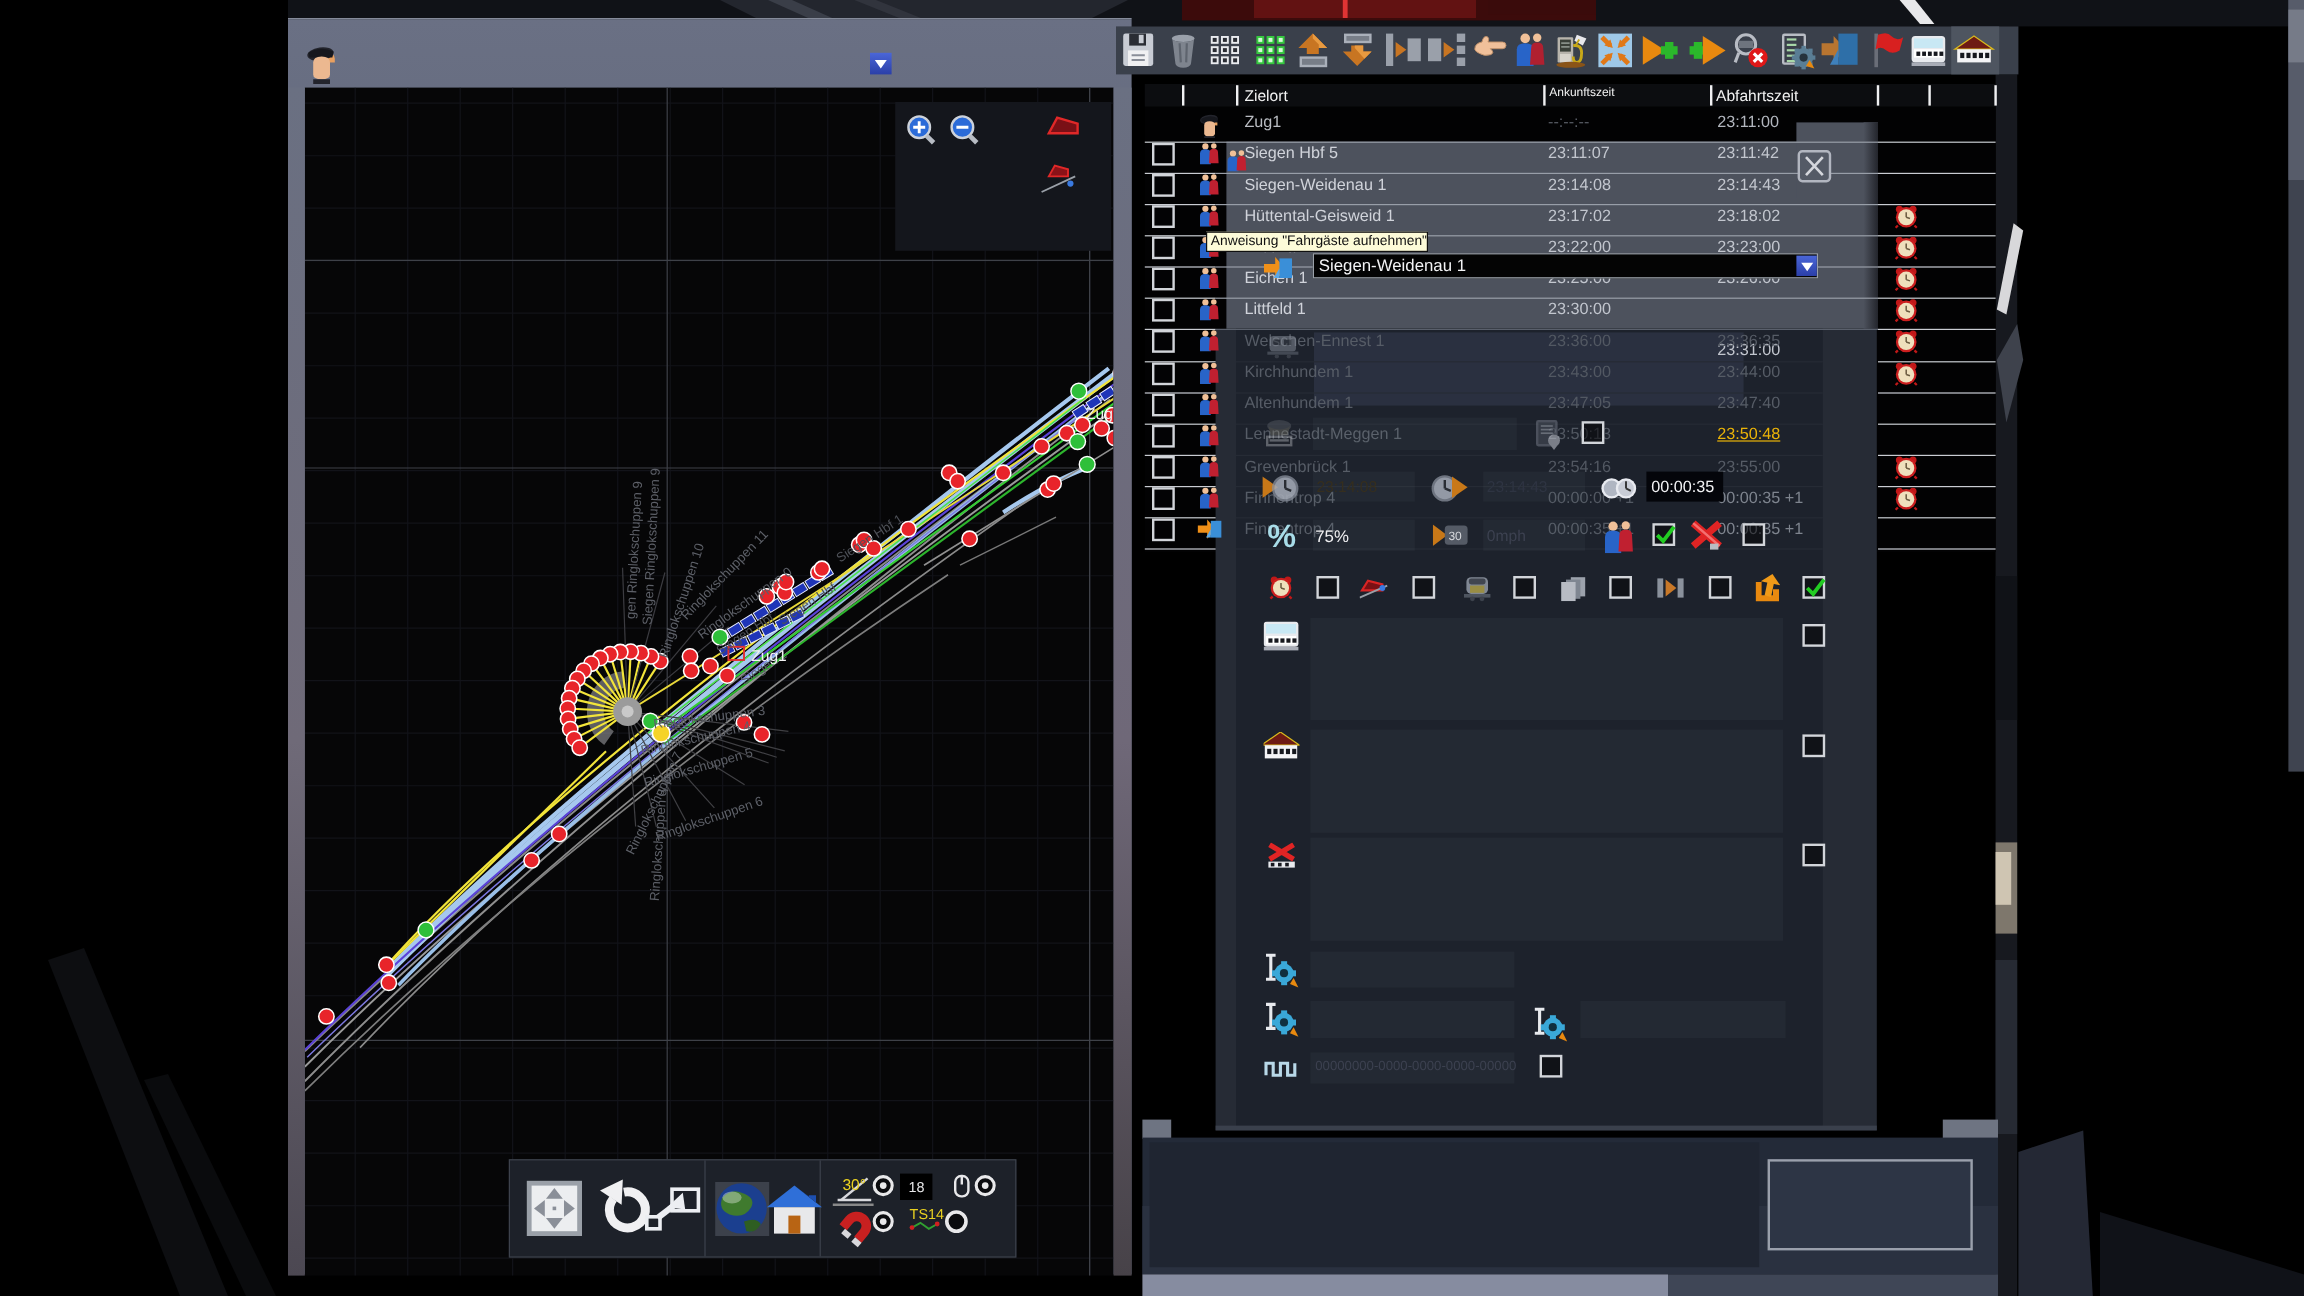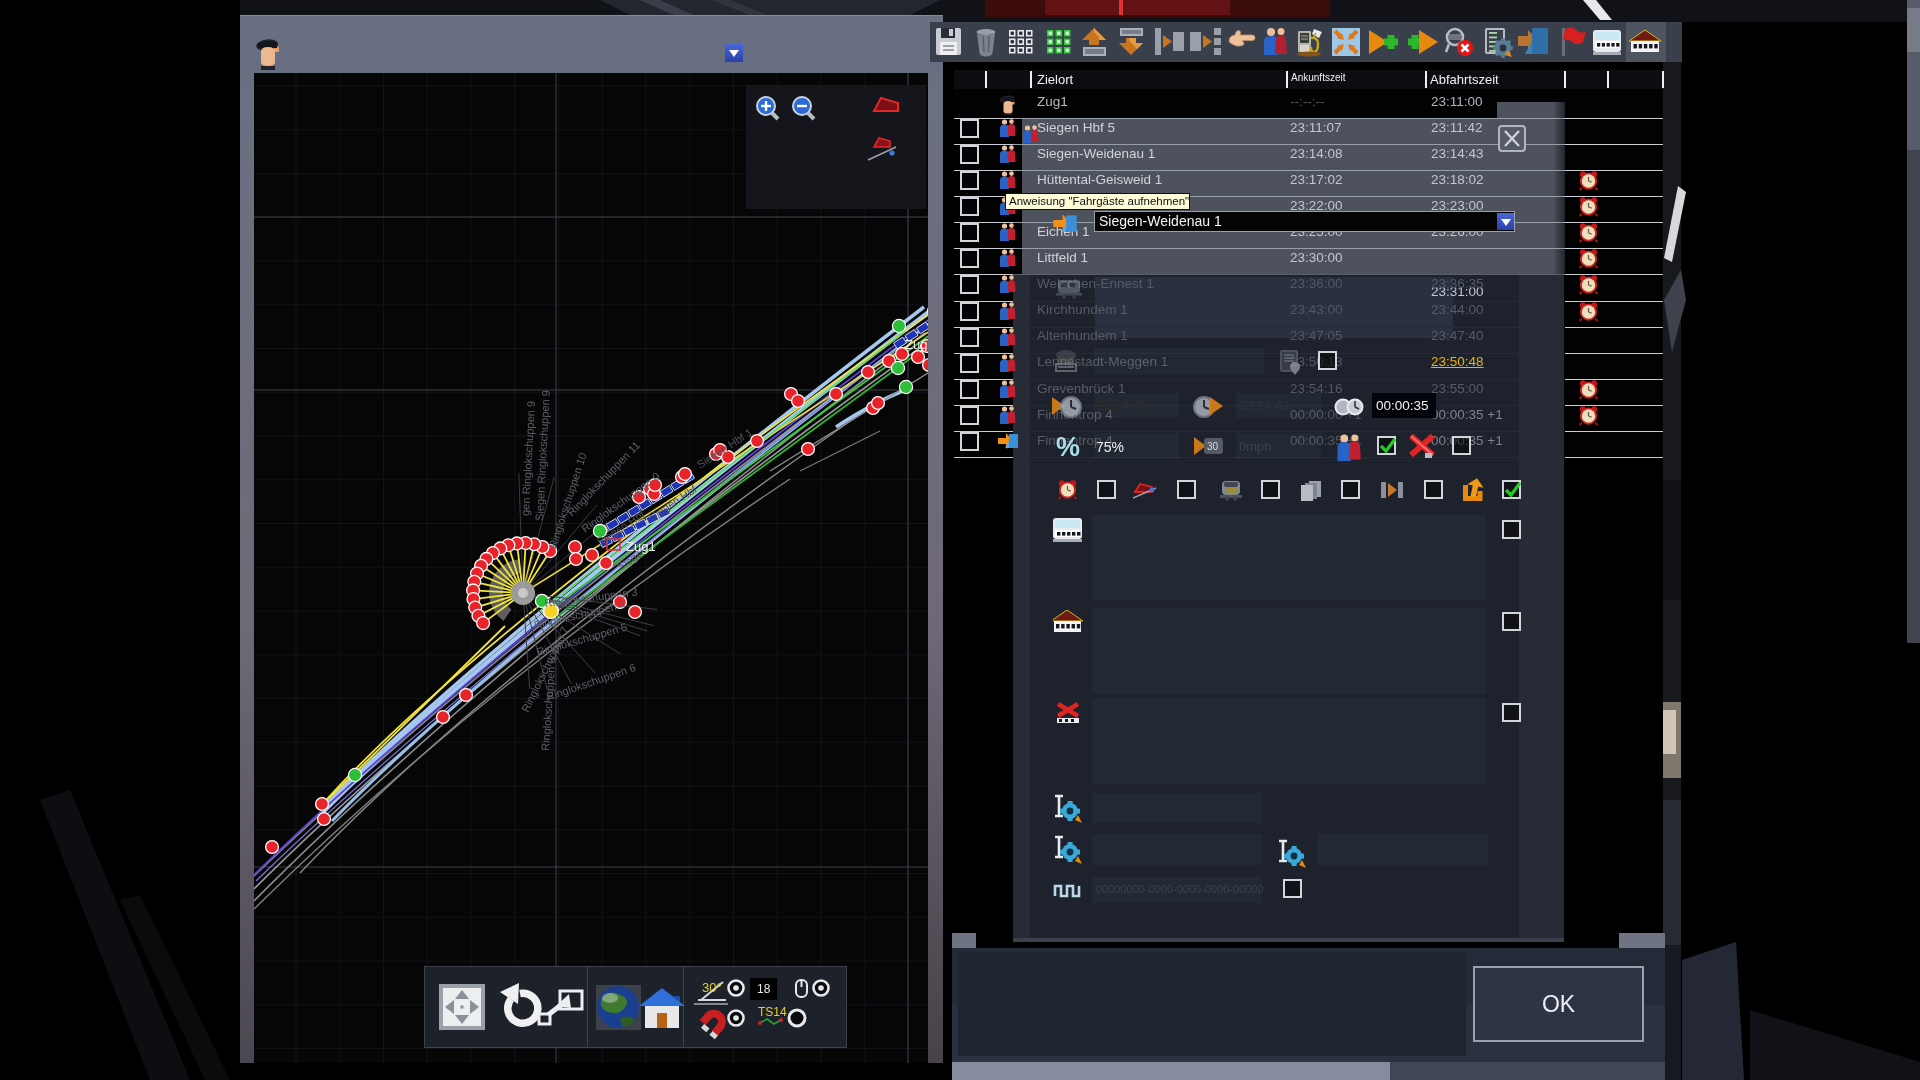--- a/index.html
+++ b/index.html
@@ -992,15 +992,14 @@
 <div class="abs" style="left:1498px;top:125px;width:28px;height:27px;border:2px solid #b2b6c0;border-radius:4px;background:#545a66;"></div>
 <svg class="abs" style="left:1498px;top:125px" width="28" height="27">
       <path d="M7,6 L21,21 M21,6 L7,21" stroke="#d4d6dc" stroke-width="2.2"></path>
     </svg>
 <div class="abs" style="left:952px;top:933px;width:24px;height:16px;background:#6e7482;"></div>
 <div class="abs" style="left:1619px;top:933px;width:46px;height:16px;background:#6e7482;"></div>
 <div class="abs" style="left:952px;top:948px;width:713px;height:114px;background:#232a38;"></div>
 <div class="abs" style="left:952px;top:1005px;width:713px;height:57px;background:#2a3140;"></div>
 <div class="abs" style="left:958px;top:952px;width:508px;height:104px;background:#1f2531;"></div>
 <div class="abs" style="left:1473px;top:966px;width:171px;height:76px;background:#2d3545;border:2px solid #9aa0ac;"></div>
-<div class="abs" style="left:1473px;top:966px;width:171px;height:76px;color:#eceef2;font-size:23px;display:flex;align-items:center;justify-content:center;">OK</div>
 <div class="abs" style="left:952px;top:1062px;width:438px;height:18px;background:#868ca0;"></div>
 <div class="abs" style="left:1390px;top:1062px;width:275px;height:18px;background:#3f4656;"></div>
 </div>
 </body></html>

